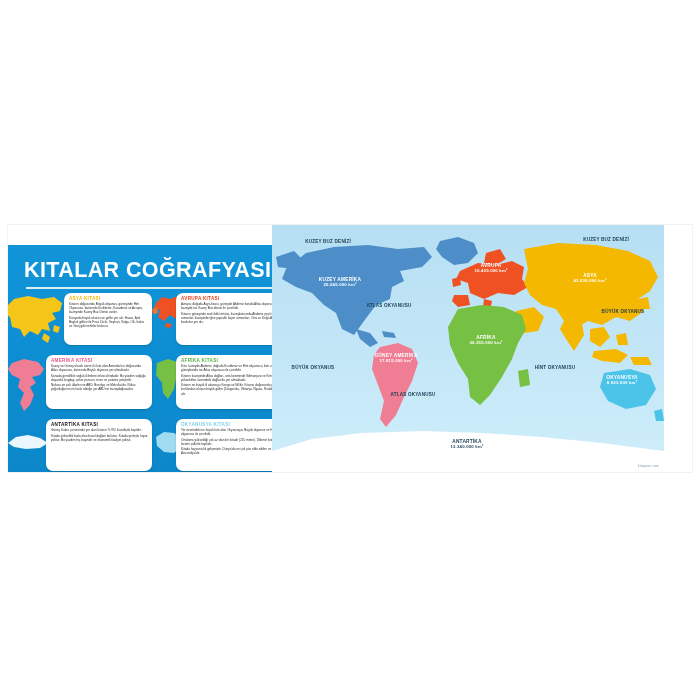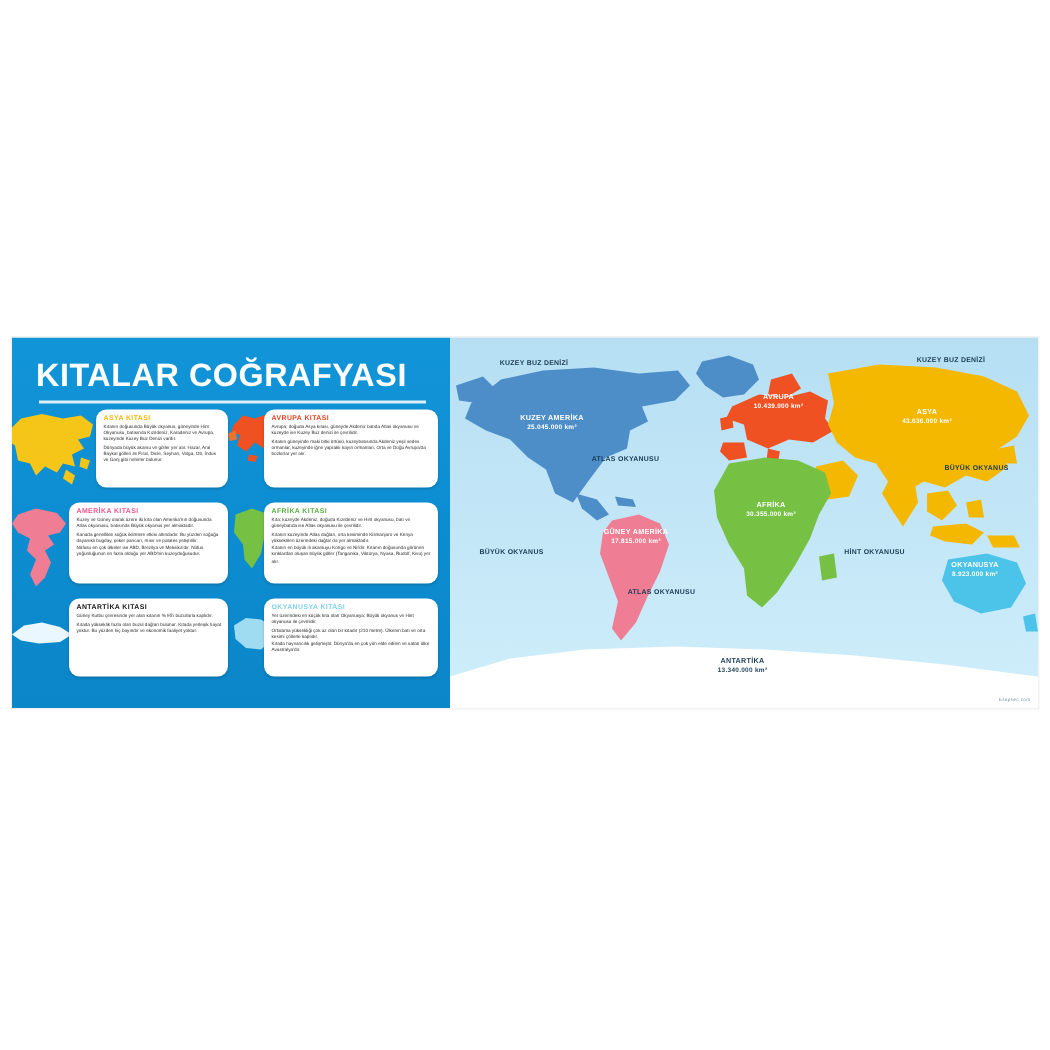--- a/index.html
+++ b/index.html
@@ -5,24 +5,24 @@
   html,body{margin:0;padding:0;background:#ffffff;}
   body{width:700px;height:700px;font-family:"Liberation Sans",sans-serif;overflow:hidden;}
 
   #stage{position:relative;width:700px;height:700px;background:#ffffff;}
 
   
   #poster{position:absolute;left:8px;top:225px;width:684px;height:247px;display:flex;
           box-shadow:0 0 0 1px rgba(0,0,0,.05);overflow:hidden;}
 
   
-  #left{position:relative;width:292px;height:247px;
+  #left{position:relative;width:264px;height:247px;
         background:#0b8fd4;
         background:linear-gradient(180deg,#1295d8 0%,#0d8ed2 45%,#0b86c8 100%);
-        overflow:hidden;}
+        overflow:hidden;margin-top:20px;}
 
   #title{position:absolute;left:16px;top:13px;width:270px;
          font-size:21.5px;font-weight:bold;color:#ffffff;letter-spacing:.4px;
          white-space:nowrap;}
   #title-rule{position:absolute;left:18px;top:42px;width:258px;height:2px;background:#ffffff;opacity:.85;}
 
   .card{position:absolute;background:#ffffff;border-radius:7px;
         padding:3px 4px 3px 5px;box-sizing:border-box;
         box-shadow:0 1px 2px rgba(0,0,0,.18);overflow:hidden;}
   .card h4{margin:0 0 1px 0;font-size:4.6px;font-weight:bold;letter-spacing:.3px;line-height:1.1;}

